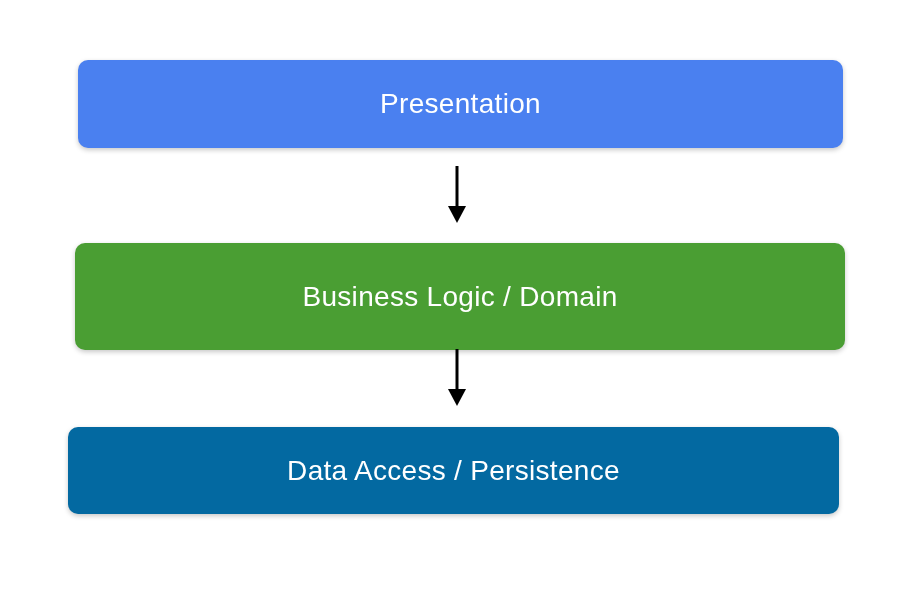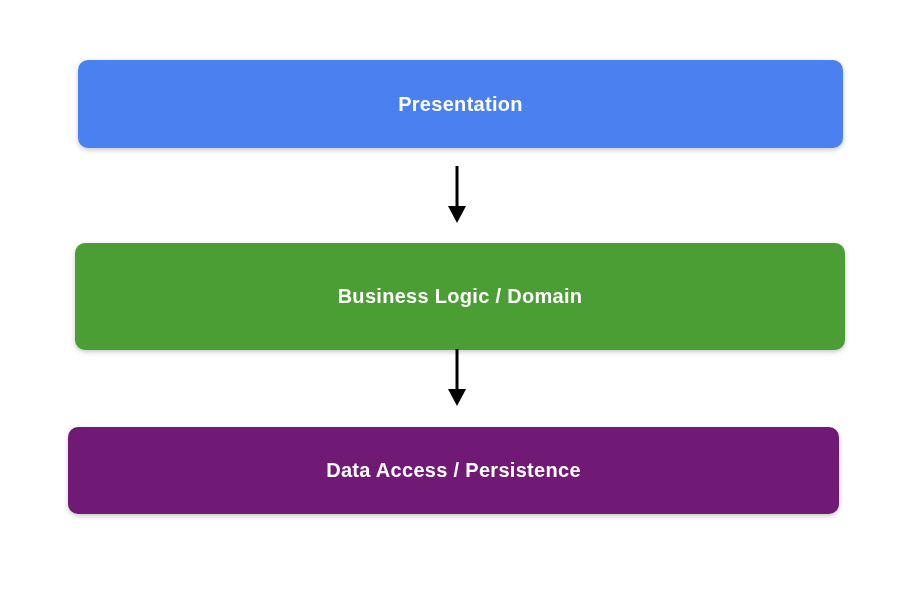--- a/index.html
+++ b/index.html
@@ -18,22 +18,22 @@
   .layer-box {
     position: absolute;
     border-radius: 10px;
     box-shadow: 0 2px 5px rgba(0,0,0,0.22);
     display: flex;
     align-items: center;
     justify-content: center;
   }
   .layer-label {
     color: #ffffff;
-    font-size: 20px;
-    font-weight: 700;
+    font-size: 28px;
+    font-weight: 400;
     letter-spacing: 0.3px;
     white-space: nowrap;
   }
   .layer-0 { left: 78px; top: 60px;  width: 765px; height: 88px; }
   .layer-1 { left: 75px; top: 243px; width: 770px; height: 107px; }
   .layer-2 { left: 68px; top: 427px; width: 771px; height: 87px; }
   .arrow {
     position: absolute;
     width: 24px;
     height: 58px;
@@ -58,17 +58,17 @@
 
   <div class="layer-box layer-1" style="background-color: rgb(74, 158, 51);">
     <span class="layer-label">Business Logic / Domain</span>
   </div>
 
   <svg class="arrow arrow-1" viewBox="0 0 24 58" style="color: rgb(0, 0, 0);">
     <line x1="12" y1="1" x2="12" y2="43" stroke="currentColor" stroke-width="3"></line>
     <polygon points="3,41 21,41 12,58" fill="currentColor"></polygon>
   </svg>
 
-  <div class="layer-box layer-2" style="background-color: #701a75;">
+  <div class="layer-box layer-2" style="background-color: #0369a1;">
     <span class="layer-label">Data Access / Persistence</span>
   </div>
 
 </div>
 
 </body></html>

